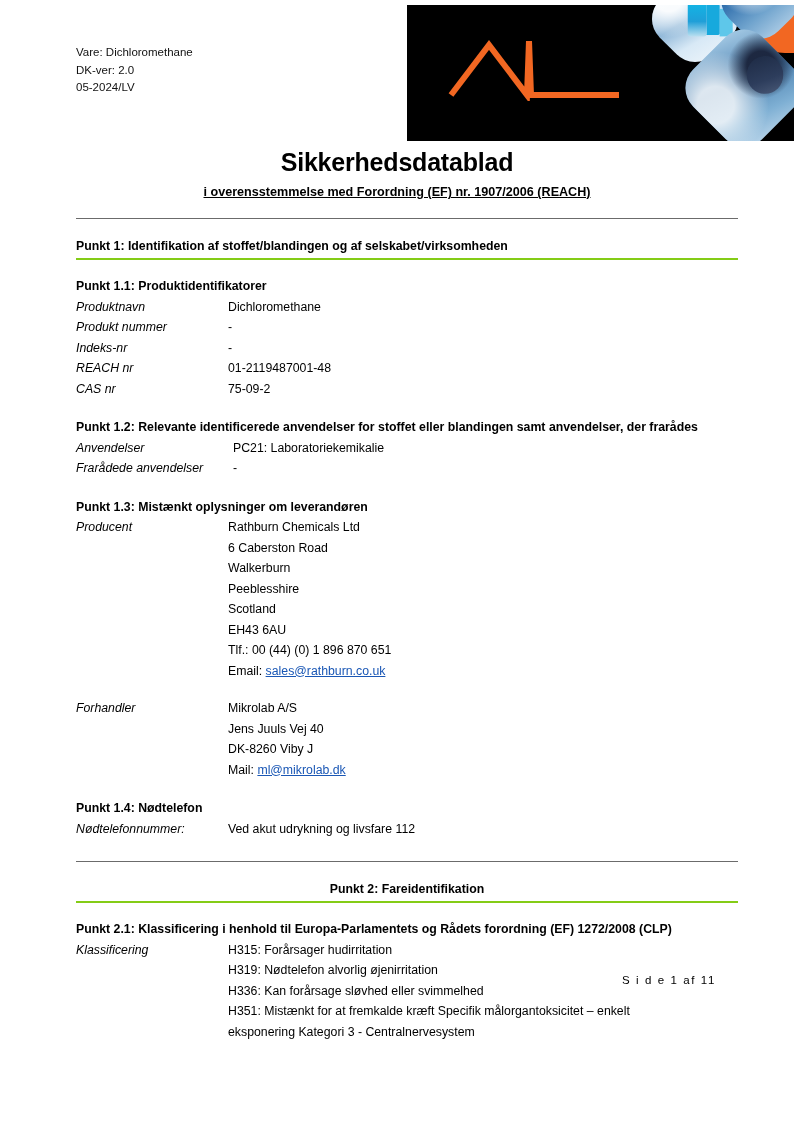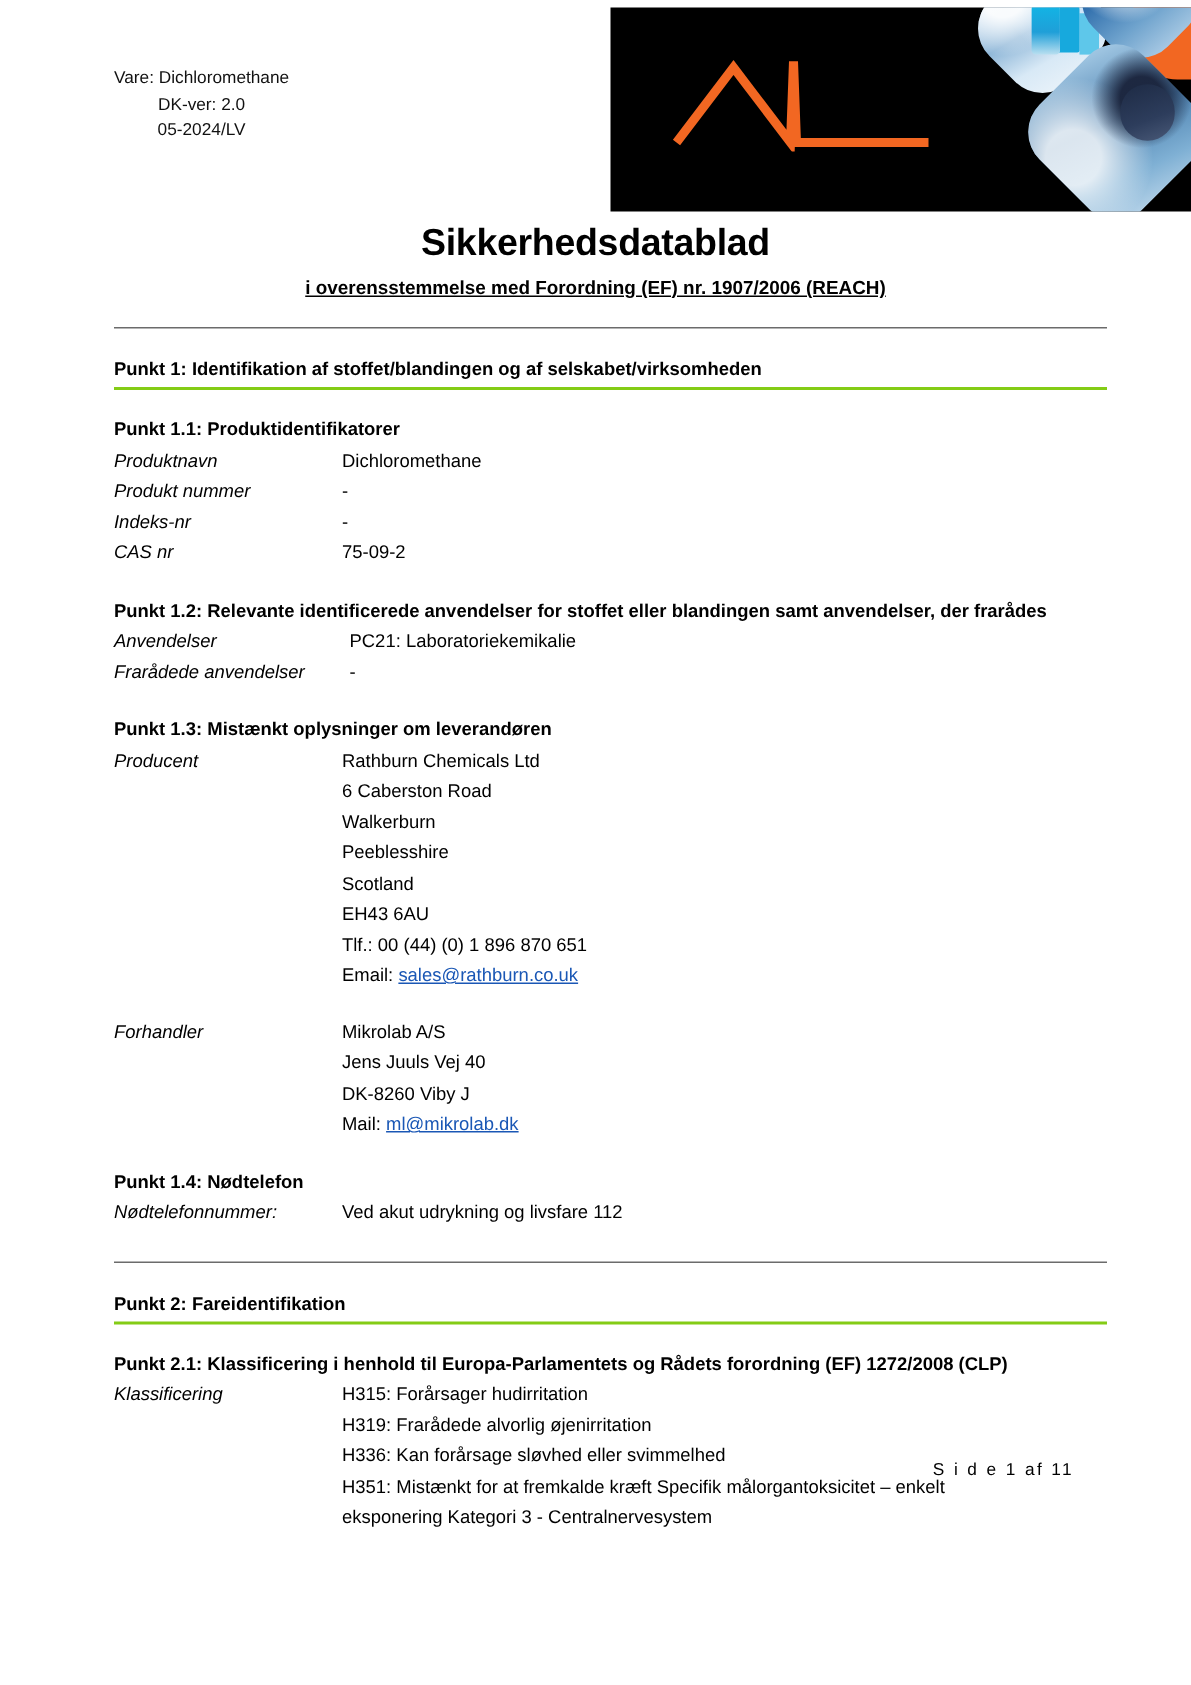--- a/index.html
+++ b/index.html
@@ -21,21 +21,21 @@
 
   
   .doc-meta {
     position: absolute;
     left: 76px;
     top: 44px;
     font-size: 11.5px;
     line-height: 17.5px;
     color: #111;
   }
-  .doc-meta div { white-space: nowrap; text-align: center; }
+  .doc-meta div { white-space: nowrap; }
 
   .banner {
     position: absolute;
     left: 407px;
     top: 5px;
     width: 387px;
     height: 136px;
     background: #000000;
     overflow: hidden;
   }
@@ -128,21 +128,21 @@
   }
   .section-head {
     font-size: 12.3px;
     font-weight: bold;
     border-top: 1px solid #6b6b6b;
     border-bottom: 2px solid #84cc16;
     padding: 20px 0 5px 0;
     margin: 0 0 16px 0;
     line-height: 14px;
   }
-  .section-head.spaced-top { margin-top: 22px; }
+  .section-head.spaced-top { margin-top: 22px; text-align: center; }
 
   .sub-head {
     font-size: 12.3px;
     font-weight: bold;
     line-height: 20.5px;
     margin: 0;
   }
   .sub-gap { margin-top: 18px; }
 
   .row {
@@ -221,20 +221,24 @@
       <div class="row-label">Produktnavn</div>
       <div class="row-value">Dichloromethane</div>
     </div>
     <div class="row">
       <div class="row-label">Produkt nummer</div>
       <div class="row-value">-</div>
     </div>
     <div class="row">
       <div class="row-label">Indeks-nr</div>
       <div class="row-value">-</div>
+    </div>
+    <div class="row">
+      <div class="row-label">REACH nr</div>
+      <div class="row-value">01-2119487001-48</div>
     </div>
     <div class="row">
       <div class="row-label">CAS nr</div>
       <div class="row-value">75-09-2</div>
     </div>
 
     <div class="sub-head sub-gap">Punkt 1.2: Relevante identificerede anvendelser for stoffet eller blandingen samt anvendelser, der frarådes</div>
     <div class="row">
       <div class="row-label wide">Anvendelser</div>
       <div class="row-value">PC21: Laboratoriekemikalie</div>
@@ -280,21 +284,21 @@
       <div class="row-value">Ved akut udrykning og livsfare 112</div>
     </div>
 
     <div class="section-head spaced-top">Punkt 2: Fareidentifikation</div>
 
     <div class="sub-head">Punkt 2.1: Klassificering i henhold til Europa-Parlamentets og Rådets forordning (EF) 1272/2008 (CLP)</div>
     <div class="row">
       <div class="row-label">Klassificering</div>
       <div class="row-value stack">
         <div>H315: Forårsager hudirritation</div>
-        <div>H319: Frarådede alvorlig øjenirritation</div>
+        <div>H319: Nødtelefon alvorlig øjenirritation</div>
         <div>H336: Kan forårsage sløvhed eller svimmelhed</div>
         <div>H351: Mistænkt for at fremkalde kræft Specifik målorgantoksicitet – enkelt</div>
         <div>eksponering Kategori 3 - Centralnervesystem</div>
       </div>
     </div>
 
   </div>
 
   <div class="footer">S i d e  1 af 11</div>
 

